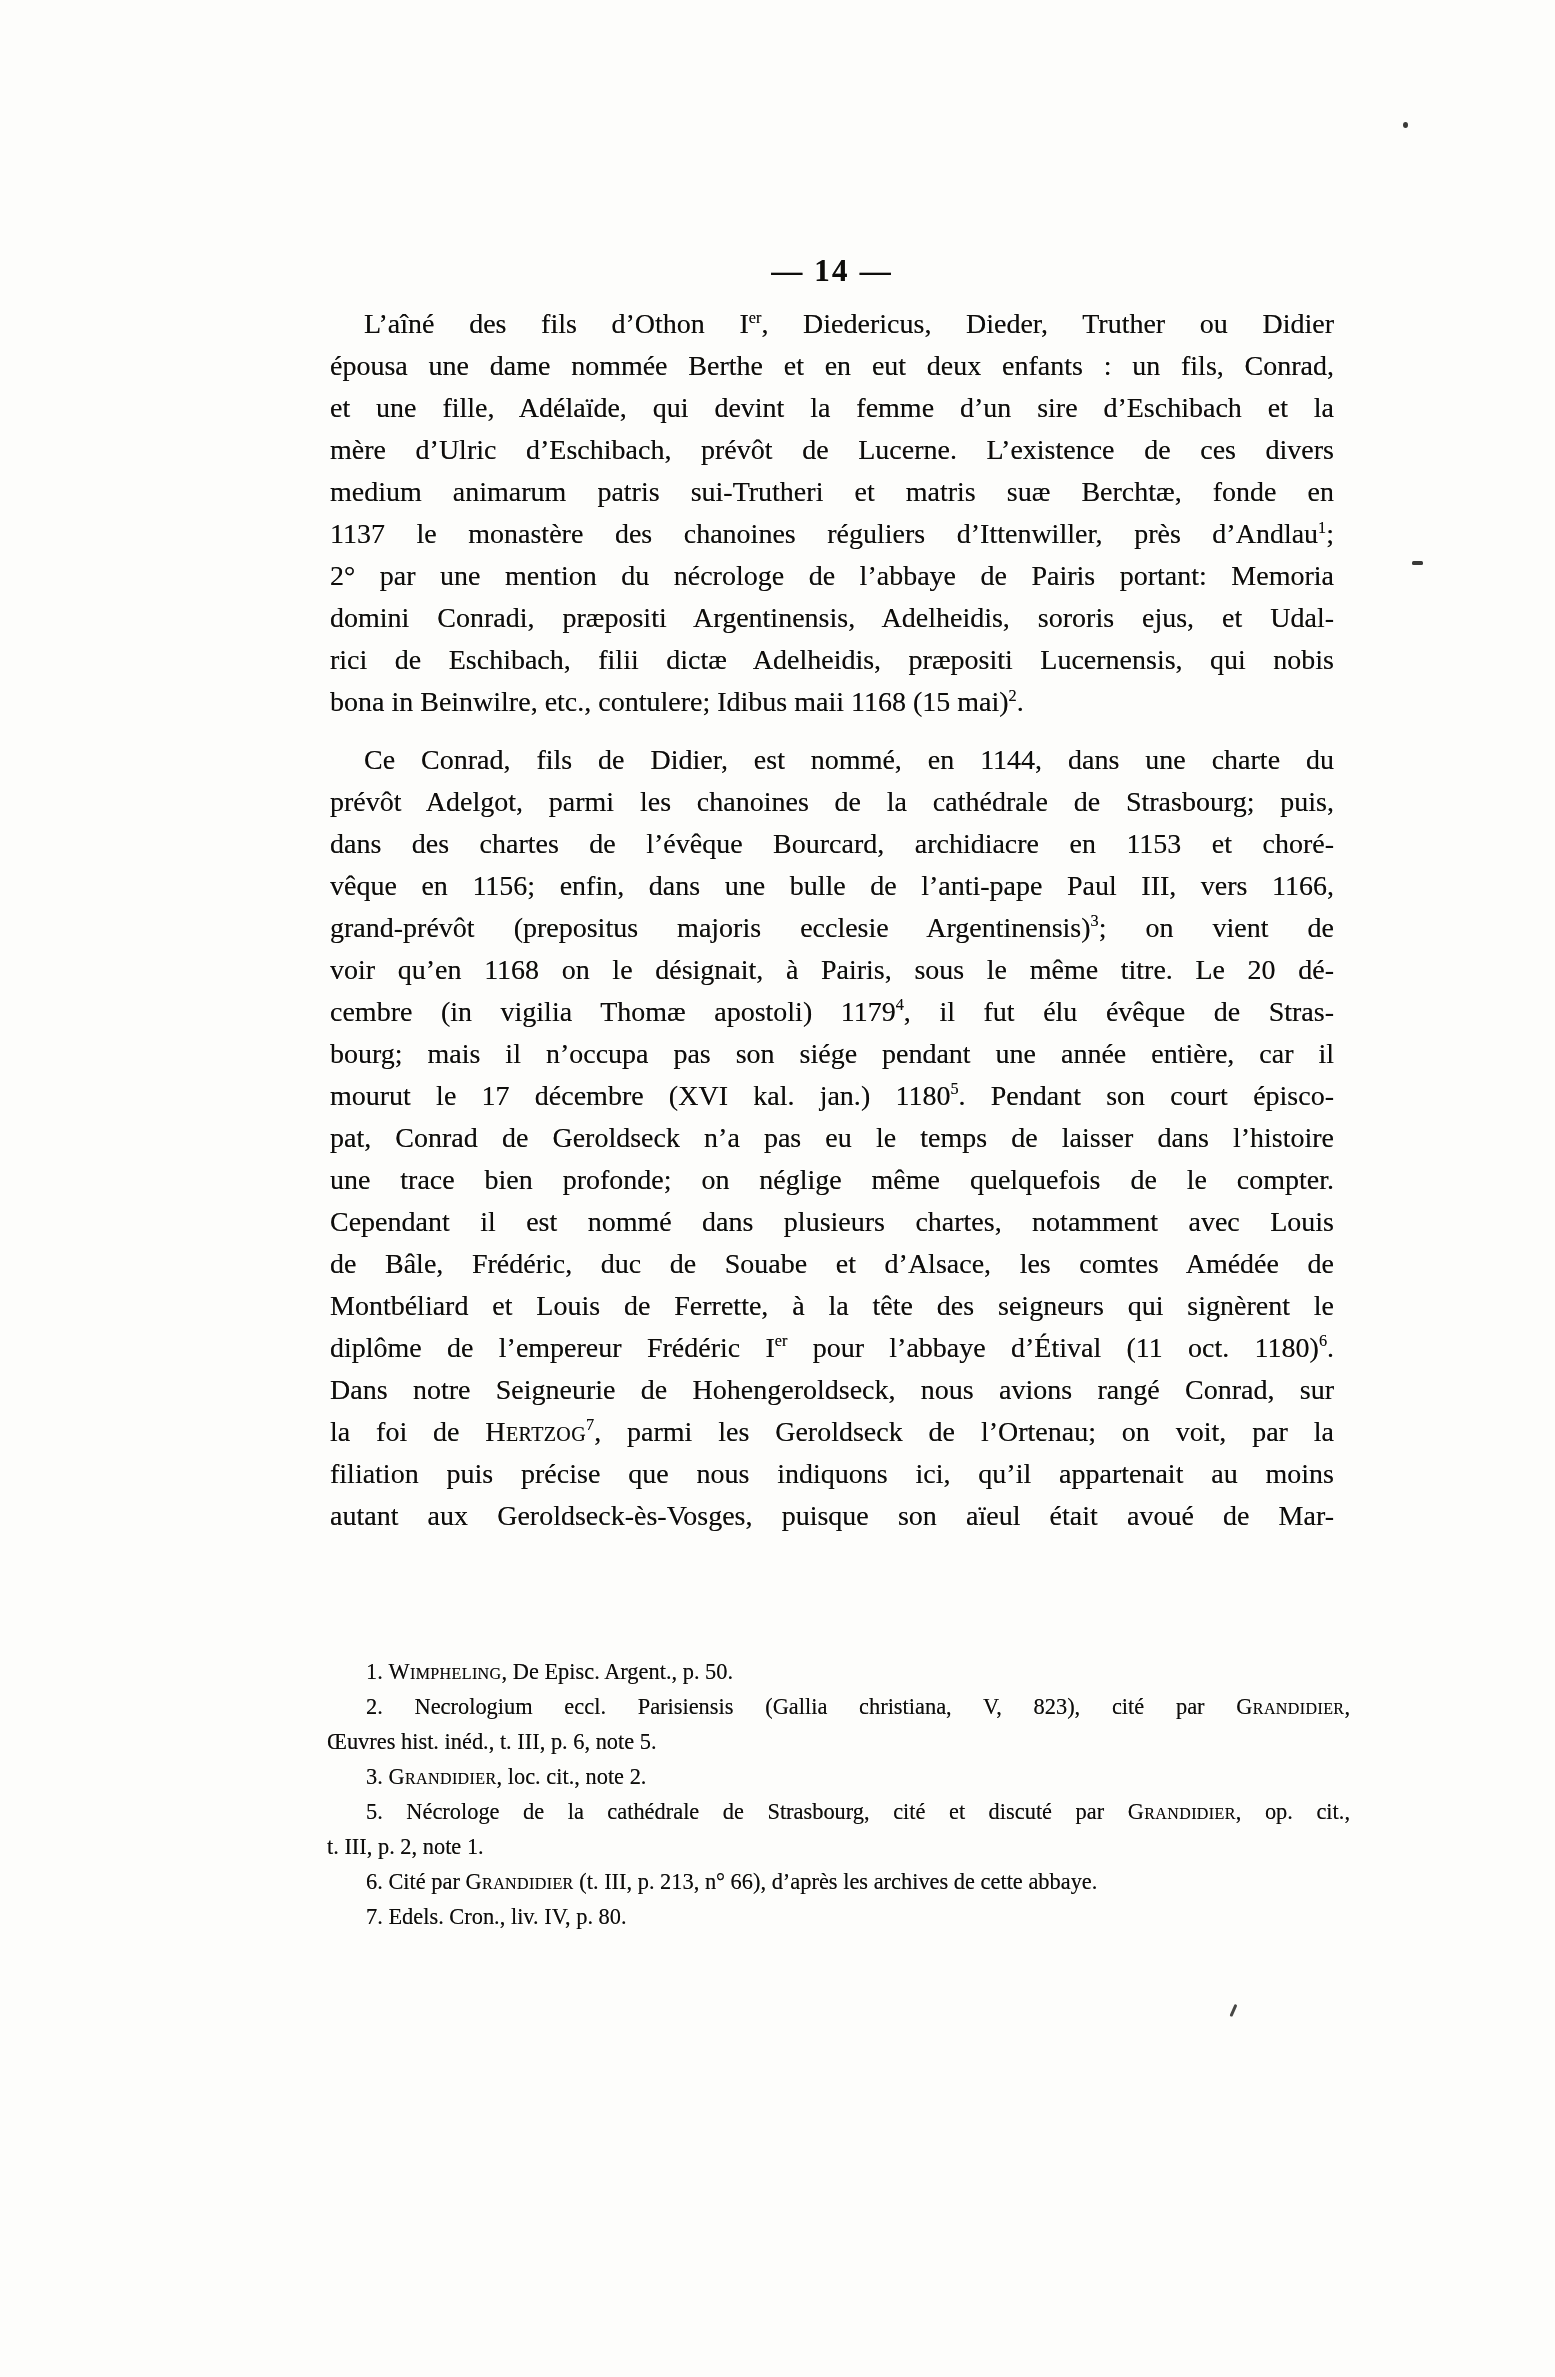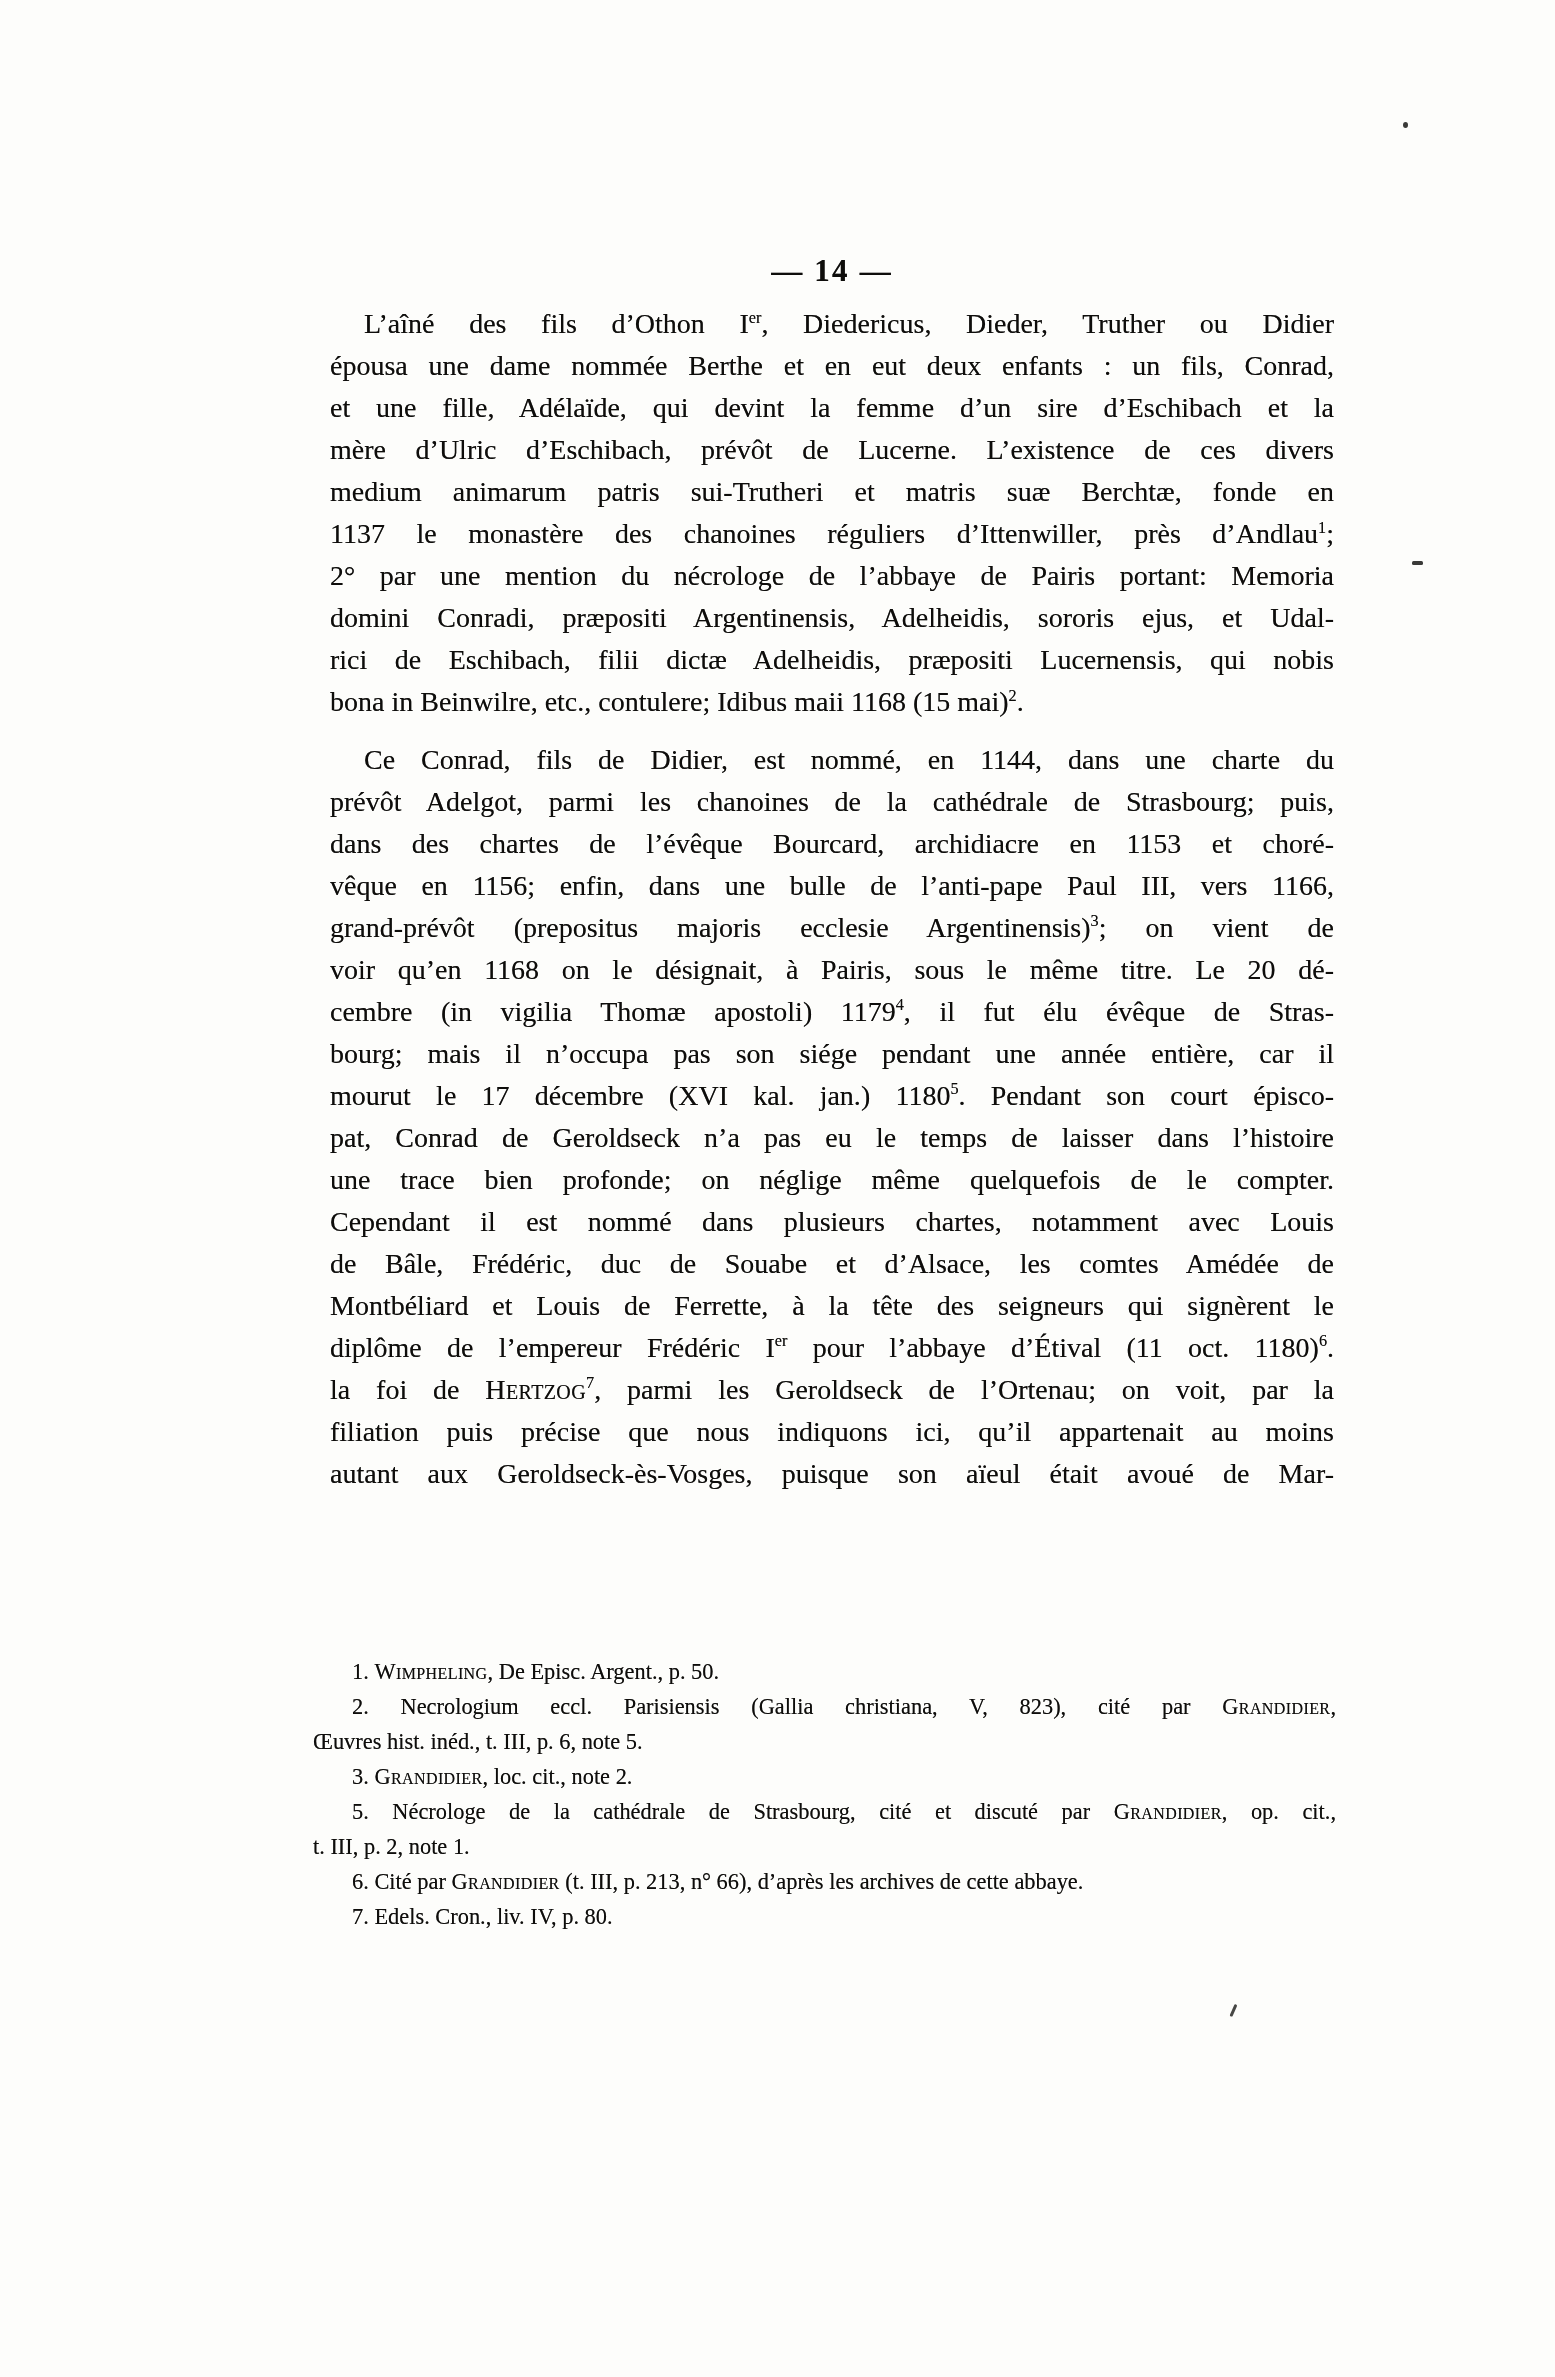--- a/index.html
+++ b/index.html
@@ -39,21 +39,21 @@
     height: 42px;
     line-height: 42px;
     text-align: justify;
     text-align-last: justify;
   }
   .line.endline { text-align-last: left; }
   .maintext .line.first { text-indent: 34px; }
   .footnotes {
     position: absolute;
     top: 1654px;
-    left: 313px;
+    left: 327px;
     width: 1023px;
     font-size: 22.4px;
   }
   .footnotes .line {
     height: 35px;
     line-height: 35px;
   }
   .footnotes .line.first { text-indent: 39px; }
   .seg-r { font-style: normal; }
   .seg-i { }
@@ -101,20 +101,21 @@
         <div class="line"><span class="seg-r">voir qu’en 1168 on le désignait, à Pairis, sous le même titre. Le 20 dé-</span></div>
         <div class="line"><span class="seg-r">cembre (</span><span class="seg-i">in vigilia Thomæ apostoli</span><span class="seg-r">) 1179</span><span class="seg-sup">4</span><span class="seg-r">, il fut élu évêque de Stras-</span></div>
         <div class="line"><span class="seg-r">bourg; mais il n’occupa pas son siége pendant une année entière, car il</span></div>
         <div class="line"><span class="seg-r">mourut le 17 décembre (</span><span class="seg-i">XVI kal. jan.</span><span class="seg-r">) 1180</span><span class="seg-sup">5</span><span class="seg-r">. Pendant son court épisco-</span></div>
         <div class="line"><span class="seg-r">pat, Conrad de Geroldseck n’a pas eu le temps de laisser dans l’histoire</span></div>
         <div class="line"><span class="seg-r">une trace bien profonde; on néglige même quelquefois de le compter.</span></div>
         <div class="line"><span class="seg-r">Cependant il est nommé dans plusieurs chartes, notamment avec Louis</span></div>
         <div class="line"><span class="seg-r">de Bâle, Frédéric, duc de Souabe et d’Alsace, les comtes Amédée de</span></div>
         <div class="line"><span class="seg-r">Montbéliard et Louis de Ferrette, à la tête des seigneurs qui signèrent le</span></div>
         <div class="line"><span class="seg-r">diplôme de l’empereur Frédéric I</span><span class="seg-sup">er</span><span class="seg-r"> pour l’abbaye d’Étival (11 oct. 1180)</span><span class="seg-sup">6</span><span class="seg-r">.</span></div>
+        <div class="line"><span class="seg-r">Dans notre </span><span class="seg-i">Seigneurie de Hohengeroldseck</span><span class="seg-r">, nous avions rangé Conrad, sur</span></div>
         <div class="line"><span class="seg-r">la foi de </span><span class="seg-sc">Hertzog</span><span class="seg-sup">7</span><span class="seg-r">, parmi les Geroldseck de l’Ortenau; on voit, par la</span></div>
         <div class="line"><span class="seg-r">filiation puis précise que nous indiquons ici, qu’il appartenait au moins</span></div>
         <div class="line"><span class="seg-r">autant aux Geroldseck-ès-Vosges, puisque son aïeul était avoué de Mar-</span></div>
       </div>
     </div>
 
   <div class="footnotes" id="footnotes">
       <div class="footnote">
         <div class="line first endline"><span class="seg-r">1. </span><span class="seg-sc">Wimpheling</span><span class="seg-r">, </span><span class="seg-i">De Episc. Argent.</span><span class="seg-r">, p. 50.</span></div>
       </div>

